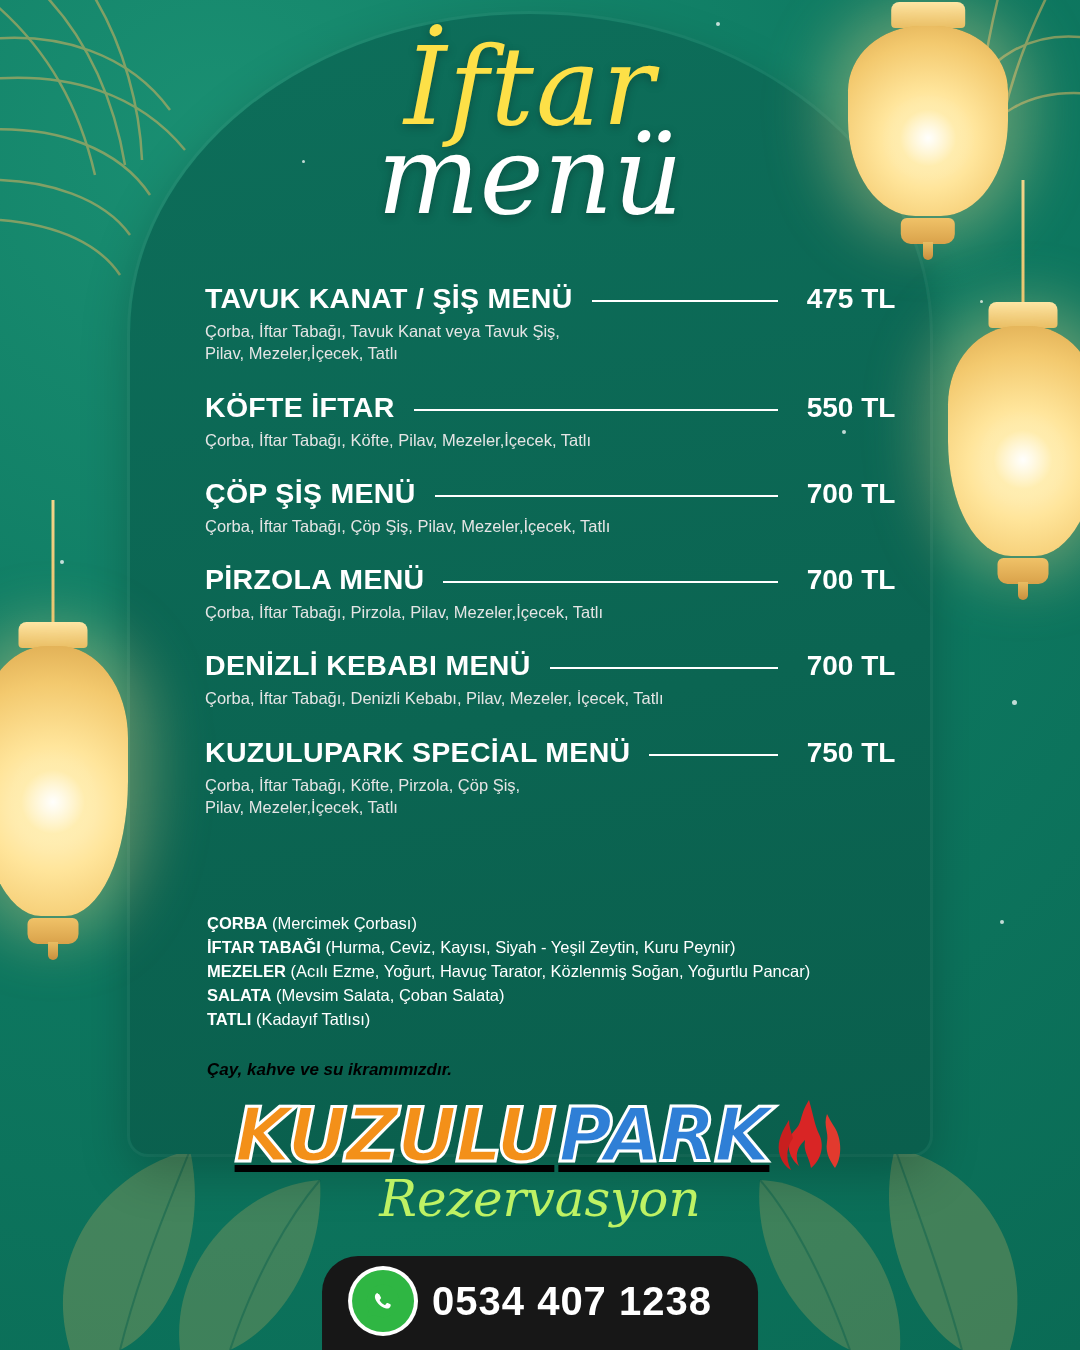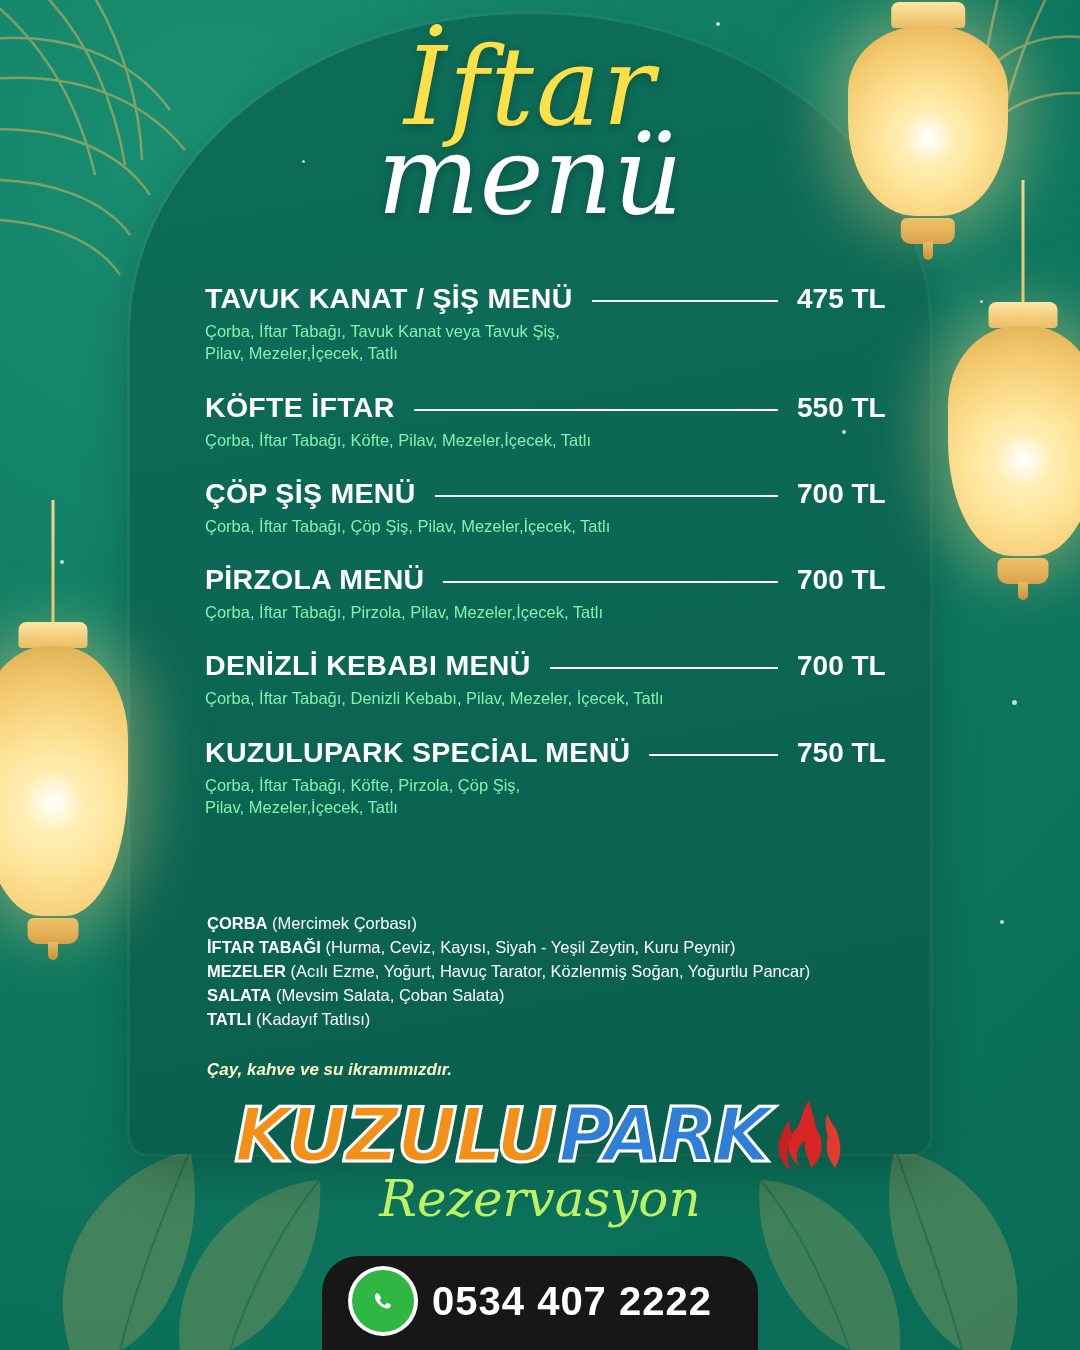--- a/index.html
+++ b/index.html
@@ -120,27 +120,27 @@
     flex: 1 1 auto;
     border-bottom: 2.5px solid #ffffff;
     transform: translateY(-6px);
     min-width: 30px;
   }
   .mi-price {
     font-size: 28px;
     font-weight: bold;
     white-space: nowrap;
     width: 108px;
-    text-align: left;
+    text-align: center;
   }
   .mi-desc {
     font-size: 16.5px;
     line-height: 1.35;
     margin-top: 5px;
-    color: #86efac;
+    color: #e5e5e5;
     max-width: 640px;
   }
 
   
   .notes {
     position: absolute;
     left: 207px;
     top: 912px;
     width: 720px;
     color: #ffffff;
@@ -148,41 +148,42 @@
     line-height: 1.45;
   }
   .notes .k { font-weight: bold; }
   .ikram {
     position: absolute;
     left: 207px;
     top: 1060px;
     font-size: 17px;
     font-style: italic;
     font-weight: bold;
-    color: #fef9c3;
+    color: #000000;
   }
 
   
   .logo-wrap {
     position: absolute;
     left: 0; right: 0;
     top: 1098px;
     text-align: center;
   }
   .logo {
     display: inline-flex;
     align-items: center;
     justify-content: center;
     gap: 4px;
     font-family: "DejaVu Sans", sans-serif;
     font-size: 74px;
     font-weight: bold;
     font-style: italic;
     letter-spacing: -2px;
     line-height: 1;
+    text-decoration: underline;
   }
   .logo .kuzulu { color: #f39019; -webkit-text-stroke: 3px #ffffff; }
   .logo .park   { color: #2f7fd6; -webkit-text-stroke: 3px #ffffff; }
   .flame { width: 72px; height: 74px; position: relative; }
 
   .rez {
     font-family: "DejaVu Serif", serif;
     font-style: italic;
     font-size: 50px;
     color: #bef264;
@@ -366,14 +367,14 @@
   <div class="rez">Rezervasyon</div>
 </div>
 
 <div class="phone-bar">
   <span class="wa">
     <svg width="40" height="40" viewBox="0 0 32 32" aria-hidden="true">
       <path d="M16 3 C 8.8 3 3 8.8 3 16 c0 2.4 .7 4.7 1.9 6.6 L3 29 l6.6 -1.8 C11.5 28.3 13.7 29 16 29 c7.2 0 13 -5.8 13 -13 S23.2 3 16 3 Z" fill="#2fb643"></path>
       <path d="M11.6 9.6 c-.4 0 -.9 .2 -1.2 .6 -.4 .5 -1 1.4 -.9 2.8 .2 1.9 1.5 3.8 2.7 5.1 1.6 1.7 3.4 3 5.6 3.7 1.3 .4 2.4 .3 3.1 -.2 .6 -.4 1.1 -1.2 1.2 -1.8 .1 -.5 .1 -.9 -.1 -1.1 -.2 -.2 -1.9 -1 -2.3 -1.1 -.4 -.1 -.7 -.1 -1 .3 -.3 .4 -.7 1 -.9 1.1 -.2 .2 -.5 .2 -.8 0 -1.5 -.7 -2.9 -2 -3.6 -3.4 -.2 -.4 0 -.6 .2 -.8 .2 -.2 .6 -.7 .7 -1 .1 -.3 .1 -.5 -.1 -.8 -.1 -.2 -.9 -2 -1.2 -2.3 -.3 -.3 -.5 -.3 -.9 -.3 Z" fill="#ffffff"></path>
     </svg>
   </span>
-  <span class="phone-num">0534 407 2222</span>
+  <span class="phone-num">0534 407 1238</span>
 </div>
 
 </body></html>

